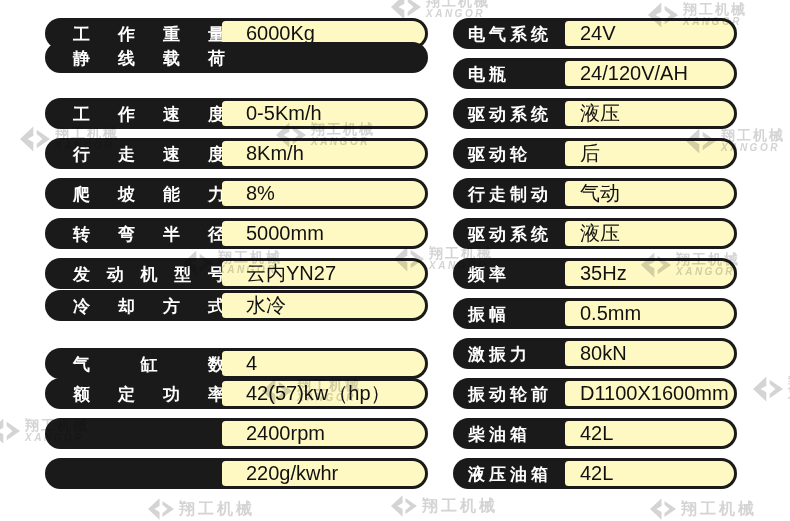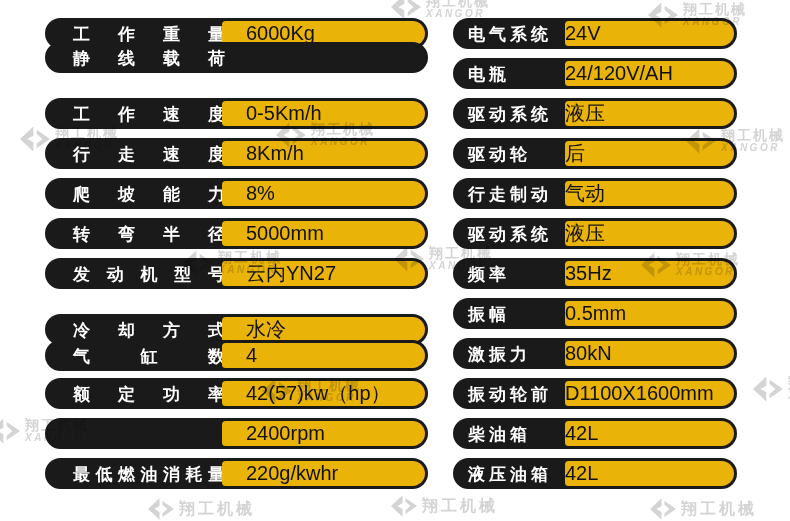--- a/index.html
+++ b/index.html
@@ -18,26 +18,26 @@
     color:#ffffff;font-weight:700;font-size:17px;white-space:nowrap;
   }
   .col-left{left:45px;width:383px;}
   .col-right{left:453px;width:284px;}
   .col-left .label{
     left:20px;width:152px;
     text-align:justify;text-align-last:justify;text-justify:inter-character;margin-left:8px;
   }
   .col-right .label{left:15px;letter-spacing:4px;}
   .row .value{
-    position:absolute;top:3px;bottom:3px;right:3px;background:#eab308;
+    position:absolute;top:3px;bottom:3px;right:3px;background:#fef9c3;
     border-radius:4px 14px 14px 4px;display:flex;align-items:center;
     font-size:20px;color:#111111;white-space:nowrap;
   }
   .col-left .value{left:177px;padding-left:24px;}
-  .col-right .value{left:112px;}
+  .col-right .value{left:112px;padding-left:15px;}
   
   .wm{
     position:absolute;z-index:2;display:flex;align-items:center;gap:5px;
     mix-blend-mode:multiply;pointer-events:none;color:#d4d4d4;
   }
   .wm svg{display:block;}
   .wm .wm-text{display:flex;flex-direction:column;line-height:1.05;}
   .wm .wm-cn{font-size:14px;font-weight:700;letter-spacing:2px;white-space:nowrap;}
   .wm .wm-latin{font-size:10px;font-weight:700;font-style:italic;letter-spacing:2.5px;white-space:nowrap;}
   .wm.wm-big .wm-cn{font-size:16px;letter-spacing:3px;}
@@ -203,37 +203,36 @@
     <span class="value">8%</span>
   </div>
 <div class="row col-left" style="top:218px">
     <span class="label">转弯半径</span>
     <span class="value">5000mm</span>
   </div>
 <div class="row col-left" style="top:258px">
     <span class="label">发动机型号</span>
     <span class="value">云内YN27</span>
   </div>
-<div class="row col-left" style="top:314px">
+<div class="row col-left" style="top:290px">
     <span class="label">冷却方式</span>
     <span class="value">水冷</span>
   </div>
-<div class="row col-left" style="top:340px">
+<div class="row col-left" style="top:348px">
     <span class="label">气缸数</span>
     <span class="value">4</span>
   </div>
 <div class="row col-left" style="top:378px">
     <span class="label">额定功率</span>
     <span class="value">42(57)kw（hp）</span>
   </div>
 <div class="row col-left" style="top:418px">
     <span class="value">2400rpm</span>
   </div>
 <div class="row col-left" style="top:458px">
-    <span class="label">最低燃油消耗量</span>
     <span class="value">220g/kwhr</span>
   </div>
 
 <div class="row col-right" style="top:18px">
     <span class="label">电气系统</span>
     <span class="value">24V</span>
   </div>
 <div class="row col-right" style="top:58px">
     <span class="label">电瓶</span>
     <span class="value">24/120V/AH</span>

